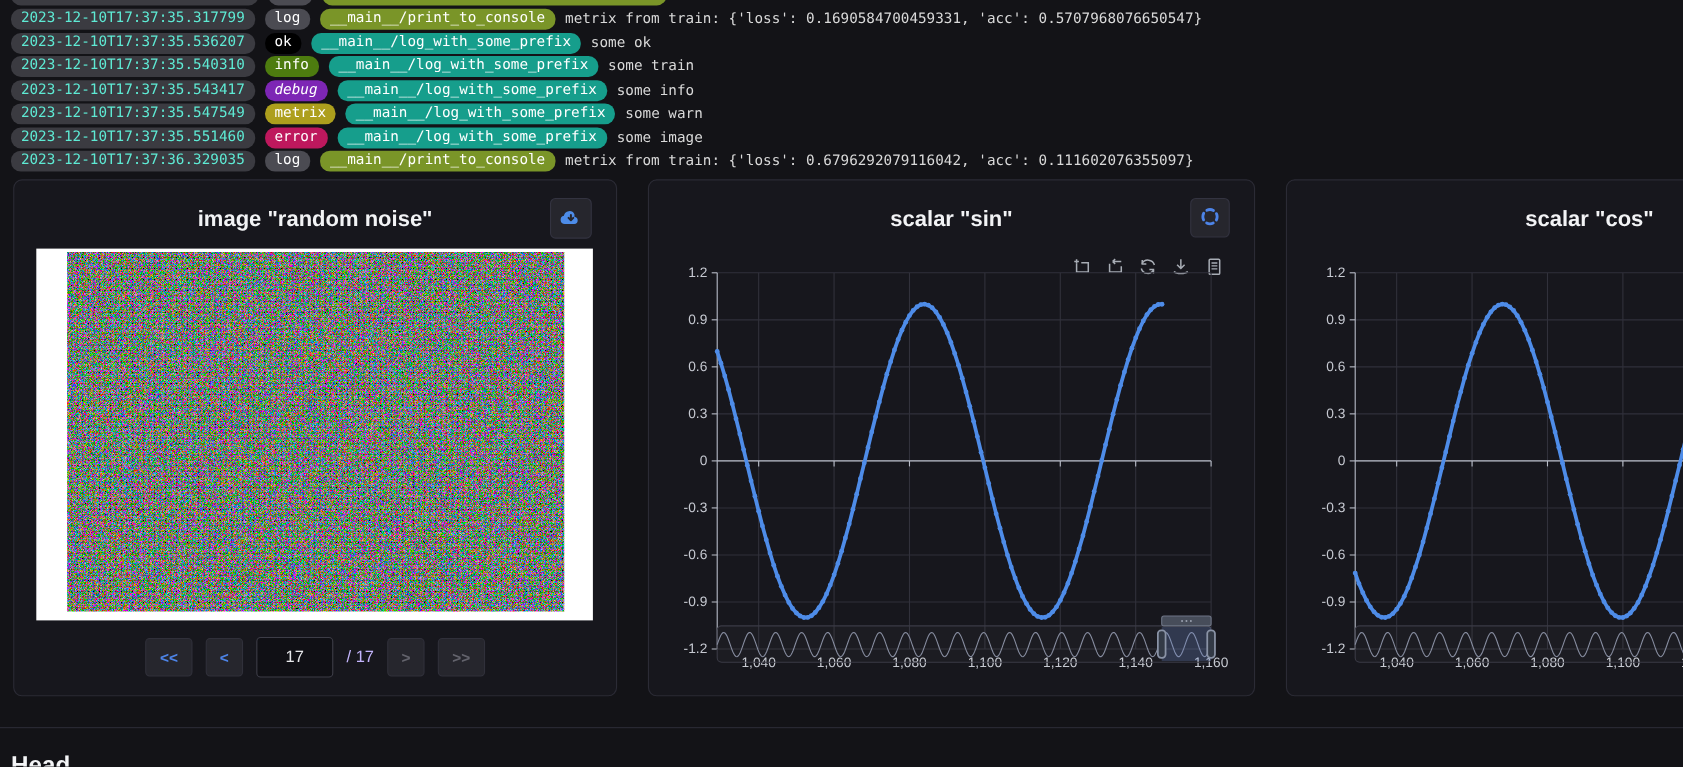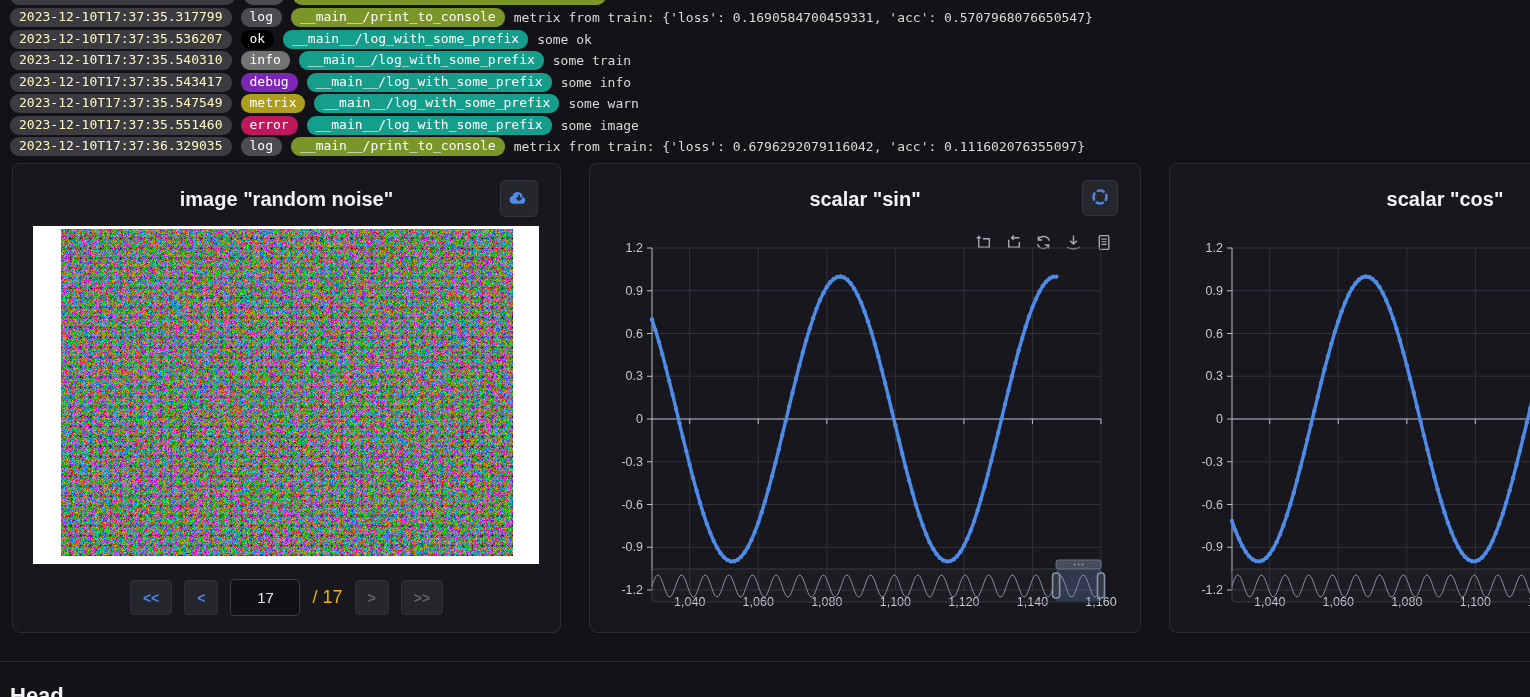--- a/index.html
+++ b/index.html
@@ -3,21 +3,21 @@
 <meta charset="utf-8">
 <style>
   html,body{margin:0;padding:0;background:#131317;}
   .page{position:relative;width:1530px;height:697px;background:#131317;overflow:hidden;
         font-family:"Liberation Sans",sans-serif;color:#e8e9ec;}
   
   .logs{position:absolute;left:10px;top:0;right:0;height:158px;overflow:hidden;}
   .log-row{position:relative;height:21.5px;display:flex;align-items:center;white-space:nowrap;}
   .chip{display:inline-block;font:13px "DejaVu Sans Mono",monospace;color:#fff;
         padding:1px 9px 2px;border-radius:9px;margin-right:9px;line-height:16px;}
-  .chip.ts{background:#3b3b41;color:#fef9c3;}
+  .chip.ts{background:#3b3b41;color:#5eead4;}
   .msg{font:13px "DejaVu Sans Mono",monospace;color:#d9d9d9;}
   .clipped-row{position:absolute;top:-14px;left:0;display:flex;}
   .clipped-row .chip{height:16px;}
   
   .card{position:absolute;top:163px;height:470px;background:#17171d;
         border:1px solid #2b2b35;border-radius:8px;box-sizing:border-box;}
   .card-title{position:absolute;top:24px;left:0;right:0;text-align:center;
         font-size:20px;font-weight:bold;color:#f2f3f5;}
   .icon-btn{position:absolute;top:16px;right:22px;width:38px;height:37px;
         background:#26262d;border:1px solid #333340;border-radius:5px;padding:0;
@@ -27,21 +27,21 @@
   .noise{position:absolute;left:28px;top:3px;width:452px;height:327px;}
   .pager{position:absolute;left:0;right:0;top:415px;display:flex;gap:12px;
          align-items:center;justify-content:center;}
   .pgbtn{height:35px;min-width:34px;padding:0 12px;background:#26262d;border:1px solid #30303a;
          border-radius:4px;font-family:"Liberation Sans",sans-serif;
          font-size:14px;font-weight:bold;cursor:pointer;}
   .pgbtn.on{color:#4d84e8;}
   .pgbtn.off{color:#63636c;}
   .pg-input{width:64px;height:33px;background:#101015;border:1px solid #3d3d47;border-radius:4px;
          color:#e8e9ec;text-align:center;font:15px "Liberation Sans",sans-serif;}
-  .pg-total{font-size:18px;color:#eab308;}
+  .pg-total{font-size:15px;color:#c4b5fd;}
   
   .chart-svg{position:absolute;left:0;top:0;}
   .toolbox{position:absolute;top:70px;right:28px;display:flex;gap:13px;}
   .toolbox .tb{width:17px;height:17px;cursor:pointer;}
   .grid{stroke:#31313b;stroke-width:1;}
   .axis{stroke:#b9bdc8;stroke-width:1;fill:none;}
   .ylab,.xlab{font:12.5px "Liberation Sans",sans-serif;fill:#c6c9d1;}
   .series{fill:none;stroke-width:3.4;stroke-linejoin:round;stroke-linecap:round;}
   .navbg{fill:rgba(255,255,255,0.025);stroke:#3b3b46;}
   .navwave{fill:none;stroke:#878da0;stroke-width:1;}
@@ -71,27 +71,27 @@
           <span class="msg">metrix from train: {'loss': 0.1690584700459331, 'acc': 0.5707968076650547}</span>
         </div>
         <div class="log-row">
           <span class="chip ts">2023-12-10T17:37:35.536207</span>
           <span class="chip" style="background: #000000;">ok</span>
           <span class="chip" style="background: rgb(22, 158, 140);">__main__/log_with_some_prefix</span>
           <span class="msg">some ok</span>
         </div>
         <div class="log-row">
           <span class="chip ts">2023-12-10T17:37:35.540310</span>
-          <span class="chip" style="background: #737373;">info</span>
+          <span class="chip" style="background: #4d7c0f;">info</span>
           <span class="chip" style="background: rgb(22, 158, 140);">__main__/log_with_some_prefix</span>
           <span class="msg">some train</span>
         </div>
         <div class="log-row">
           <span class="chip ts">2023-12-10T17:37:35.543417</span>
-          <span class="chip" style="background: rgb(125, 38, 181);">debug</span>
+          <span class="chip" style="background: rgb(125, 38, 181); font-style: italic;">debug</span>
           <span class="chip" style="background: rgb(22, 158, 140);">__main__/log_with_some_prefix</span>
           <span class="msg">some info</span>
         </div>
         <div class="log-row">
           <span class="chip ts">2023-12-10T17:37:35.547549</span>
           <span class="chip" style="background: rgb(173, 159, 29);">metrix</span>
           <span class="chip" style="background: rgb(22, 158, 140);">__main__/log_with_some_prefix</span>
           <span class="msg">some warn</span>
         </div>
         <div class="log-row">

